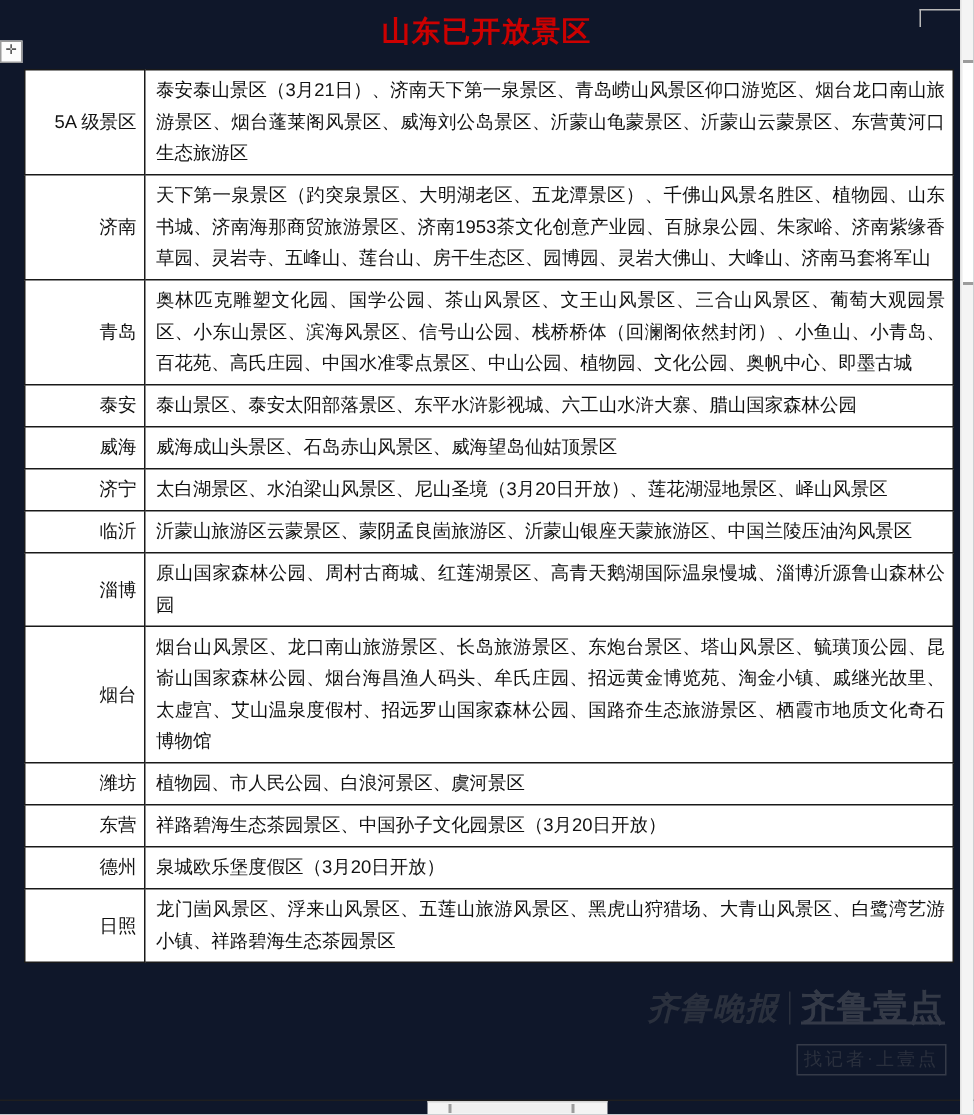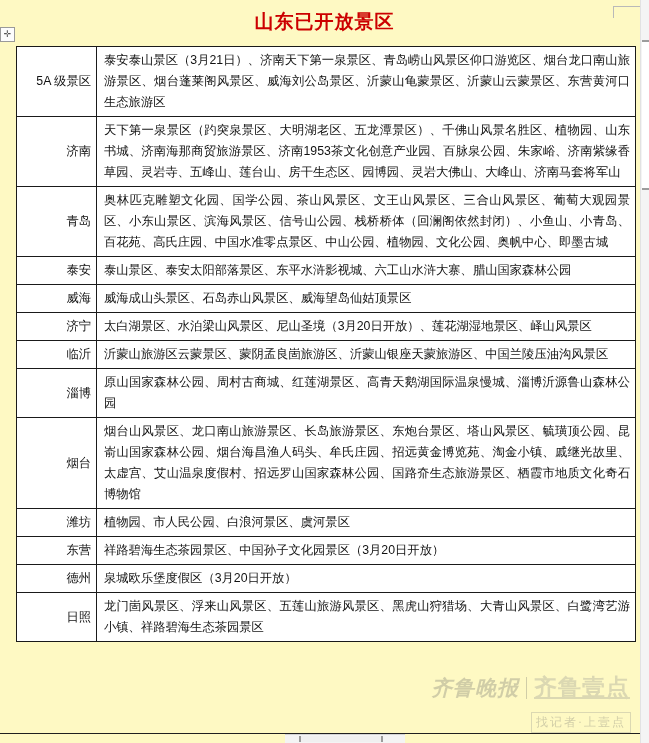--- a/index.html
+++ b/index.html
@@ -12,21 +12,21 @@
     height: 743px;
     overflow: hidden;
     font-family: "Liberation Serif", "DejaVu Serif", serif;
     position: relative;
   }
 
   .page {
     position: relative;
     width: 649px;
     height: 743px;
-    background: #fef9c3;
+    background: #0f172a;
   }
 
   
   .doc-title {
     text-align: center;
     font-family: "Liberation Sans", "DejaVu Sans", sans-serif;
     font-weight: bold;
     font-size: 19px;
     letter-spacing: 1px;
     color: #cc0000;
@@ -90,21 +90,21 @@
   }
   table.scenic td.items {
     text-align: justify;
     text-justify: inter-ideograph;
   }
 
   
   .watermark {
     position: absolute;
     right: 18px;
-    bottom: 13px;
+    bottom: 29px;
     width: 200px;
     height: 58px;
     opacity: 0.30;
     pointer-events: none;
     user-select: none;
     font-family: "Liberation Serif", "DejaVu Serif", serif;
   }
   .wm-row {
     display: flex;
     align-items: center;

